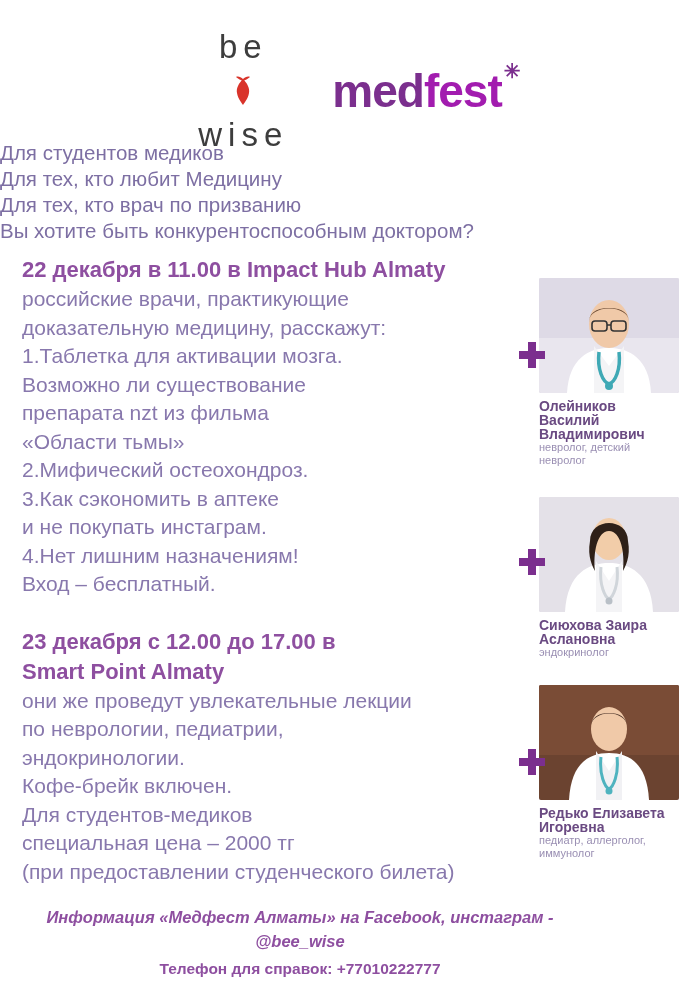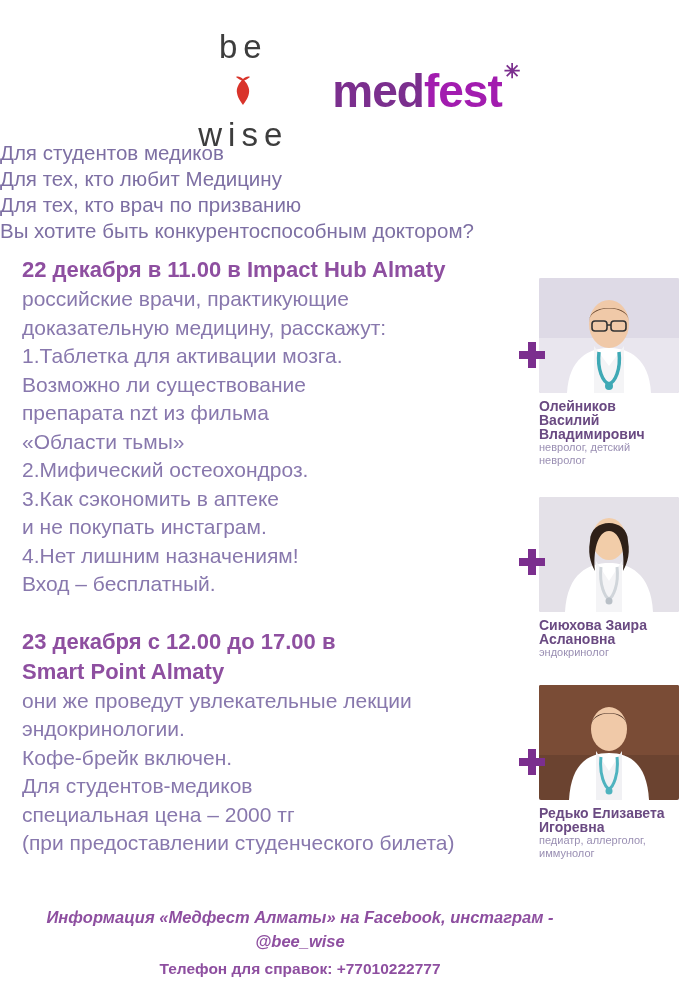--- a/index.html
+++ b/index.html
@@ -223,20 +223,21 @@
       <div class="line">3.Как сэкономить в аптеке</div>
       <div class="line">и не покупать инстаграм.</div>
       <div class="line">4.Нет лишним назначениям!</div>
       <div class="line">Вход – бесплатный.</div>
     </div>
 
     <div class="block-2">
       <div class="heading line">23 декабря с 12.00 до 17.00  в</div>
       <div class="heading line">Smart Point Almaty</div>
       <div class="line">они же проведут увлекательные лекции</div>
+      <div class="line"> по неврологии, педиатрии,</div>
       <div class="line">эндокринологии.</div>
       <div class="line">Кофе-брейк включен.</div>
       <div class="line">Для студентов-медиков</div>
       <div class="line">специальная цена – 2000 тг</div>
       <div class="line">(при предоставлении студенческого билета)</div>
     </div>
 
   </div>
 
   <div class="people">

